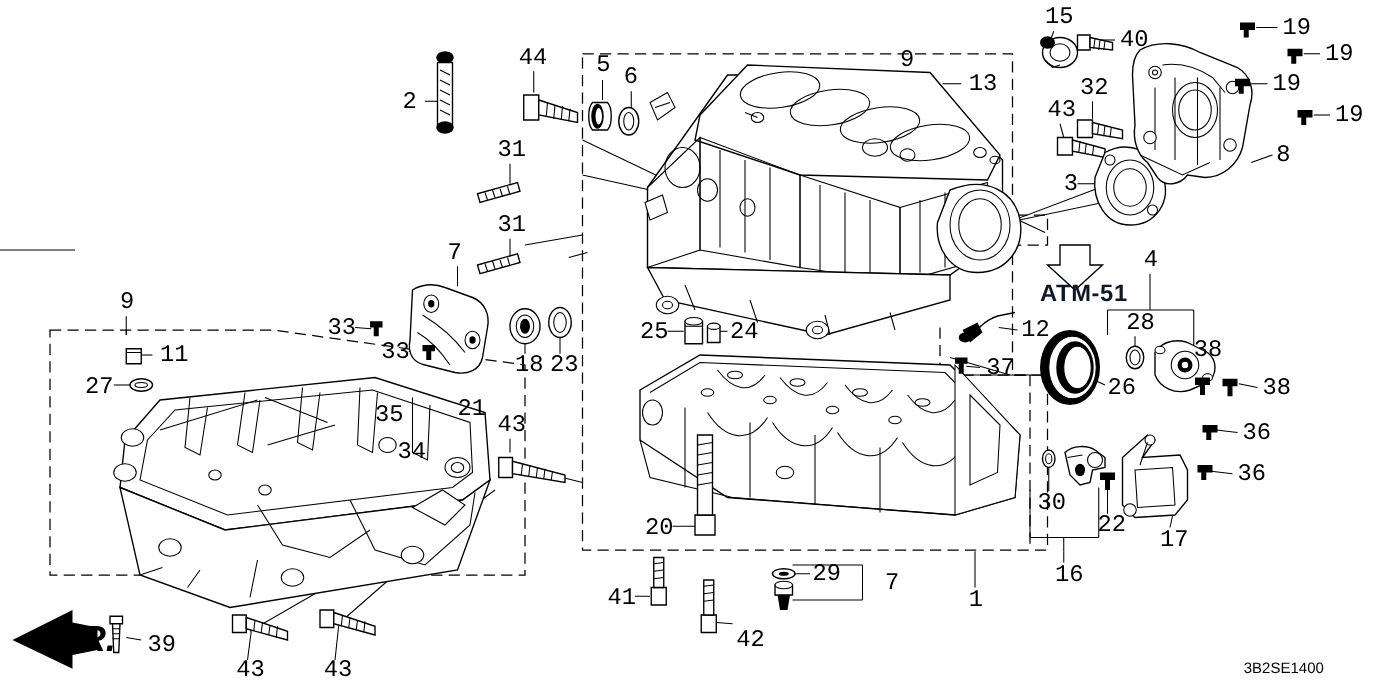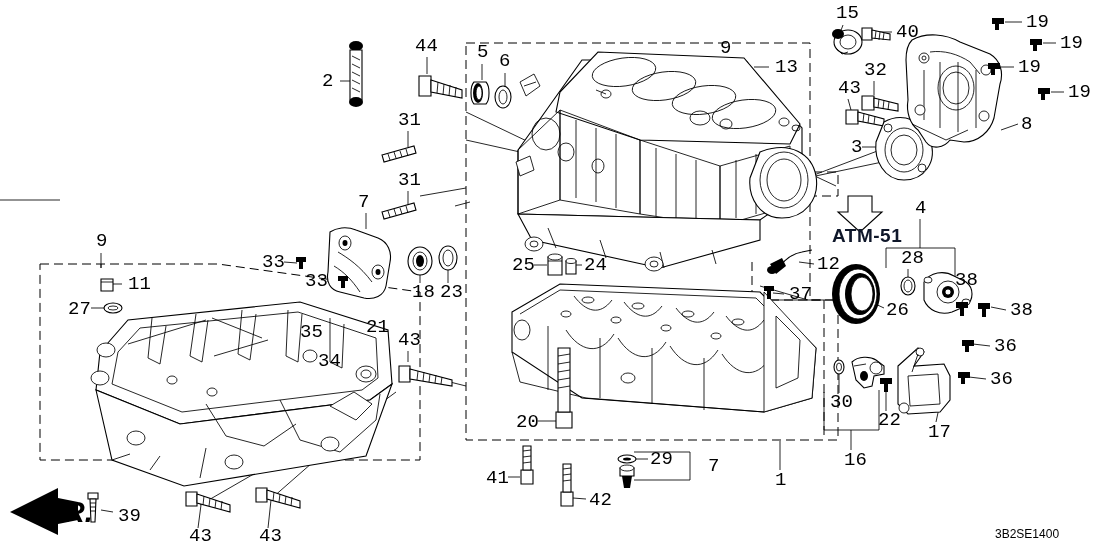--- a/index.html
+++ b/index.html
@@ -575,21 +575,21 @@
   <div class="lbl" style="left:189px;top:527px;">43</div>
   <div class="lbl" style="left:259px;top:527px;">43</div>
   <div class="lbl" style="left:477px;top:43px;">5</div>
   <div class="lbl" style="left:499px;top:52px;">6</div>
   <div class="lbl" style="left:720px;top:39px;">9</div>
   <div class="lbl" style="left:775px;top:58px;">13</div>
   <div class="lbl" style="left:512px;top:256px;">25</div>
   <div class="lbl" style="left:584px;top:256px;">24</div>
   <div class="lbl" style="left:516px;top:413px;">20</div>
   <div class="lbl" style="left:486px;top:469px;">41</div>
-  <div class="lbl" style="left:589px;top:491px;">42</div>
+  <div class="lbl" style="left:589px;top:503px;">42</div>
   <div class="lbl" style="left:650px;top:450px;">29</div>
   <div class="lbl" style="left:708px;top:457px;">7</div>
   <div class="lbl" style="left:775px;top:471px;">1</div>
   <div class="lbl" style="left:836px;top:4px;">15</div>
   <div class="lbl" style="left:896px;top:23px;">40</div>
   <div class="lbl" style="left:864px;top:61px;">32</div>
   <div class="lbl" style="left:838px;top:79px;">43</div>
   <div class="lbl" style="left:851px;top:138px;">3</div>
   <div class="lbl" style="left:1021px;top:115px;">8</div>
   <div class="lbl" style="left:1026px;top:13px;">19</div>

